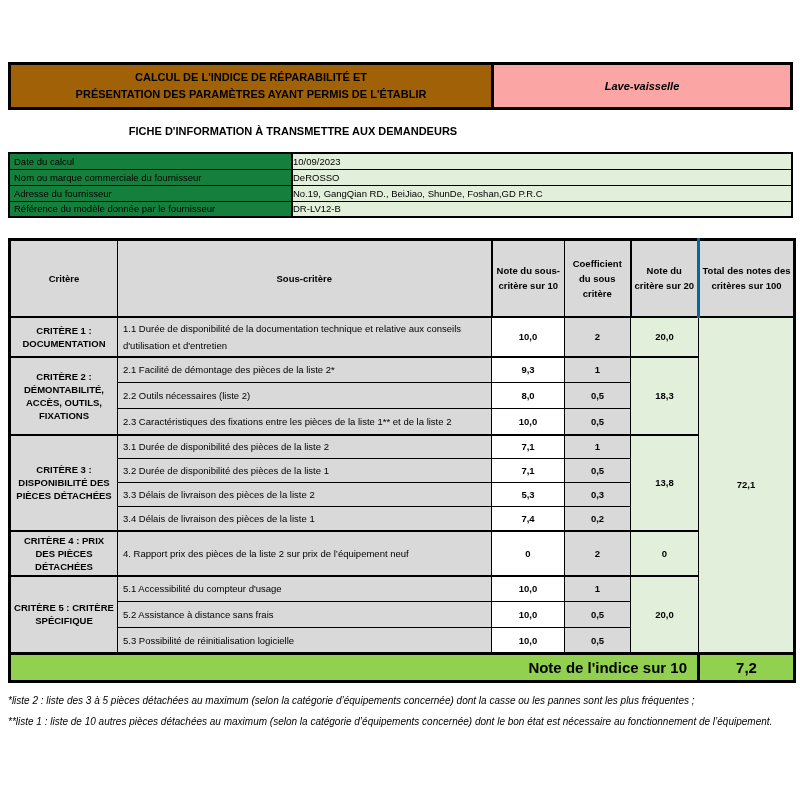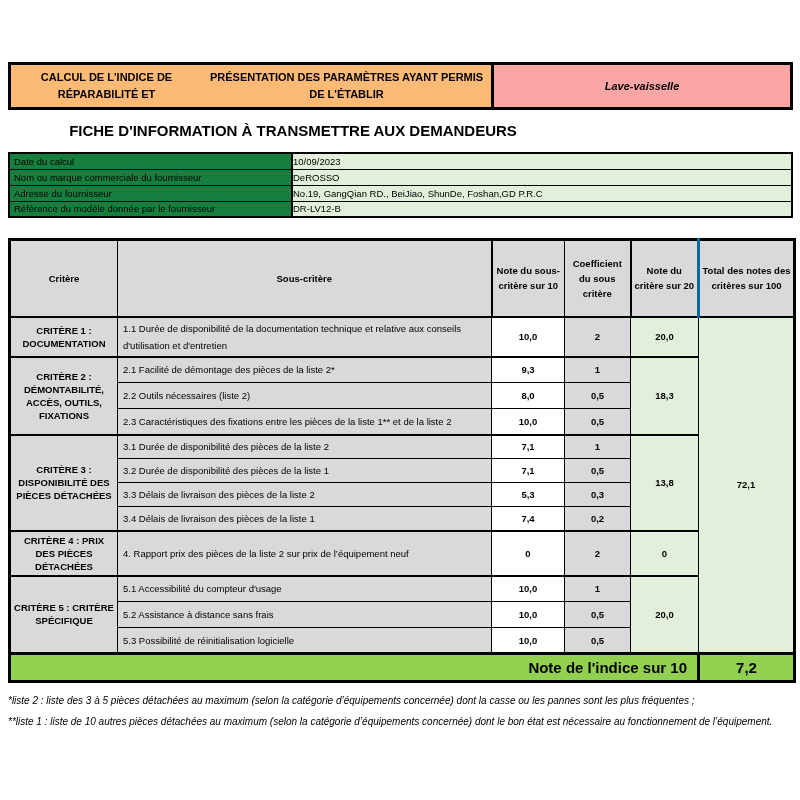--- a/index.html
+++ b/index.html
@@ -8,32 +8,32 @@
     width: 800px; height: 800px;
     font-family: "Liberation Sans", sans-serif;
     color: #000;
     position: relative;
   }
   .page { position: absolute; top: 0; left: 0; width: 800px; height: 800px; padding: 62px 7px 0 8px; }
 
   
   .title-wrap { display: flex; border: 3px solid #000; height: 48px; }
   .title-main {
-    width: 483px; background: #fdba74; border-right: 3px solid #000;
-    display: flex; justify-content: center; align-items: center;
+    width: 483px; background: #a16207; border-right: 3px solid #000;
+    display: flex; flex-direction: column; justify-content: center; align-items: center;
     font-weight: bold; font-size: 11px; line-height: 17px; text-align: center;
   }
   .title-product {
     flex: 1; background: #fca5a5; display: flex; justify-content: center; align-items: center;
     font-weight: bold; font-style: italic; font-size: 11px;
   }
 
   
   .fiche { width: 570px; margin-top: 13px; text-align: center; font-weight: bold; }
-  .fiche .l1 { font-size: 15px; line-height: 16px; }
+  .fiche .l1 { font-size: 11px; line-height: 16px; }
   .fiche .l2 { font-size: 9px;   line-height: 16px; }
 
   
   table { border-collapse: collapse; table-layout: fixed; }
   td, th { overflow: hidden; }
   .info { width: 785px; margin-top: 13px; border: 2px solid #000; }
   .info td { border: 1px solid #000; height: 16px; font-size: 9.5px; }
   .info .lbl { width: 283px; background: #15803d; padding-left: 4px; border-right: 2px solid #000; }
   .info .val { background: #e2efda; text-align: left; }
 

